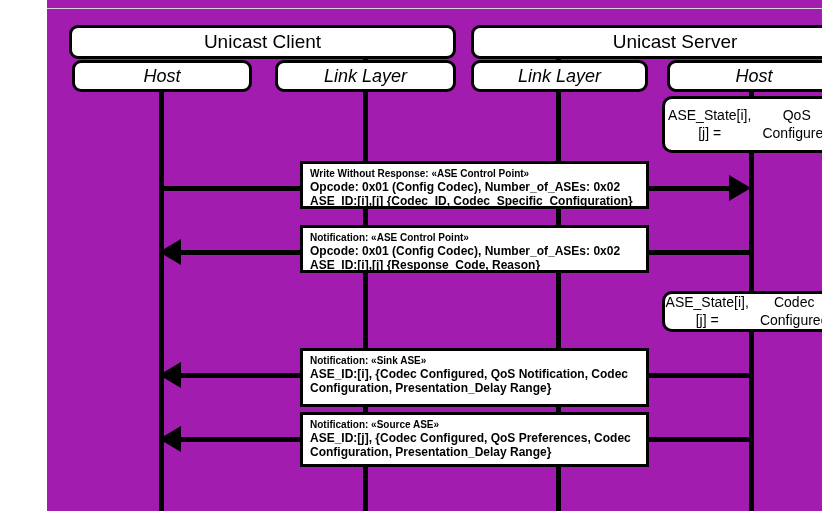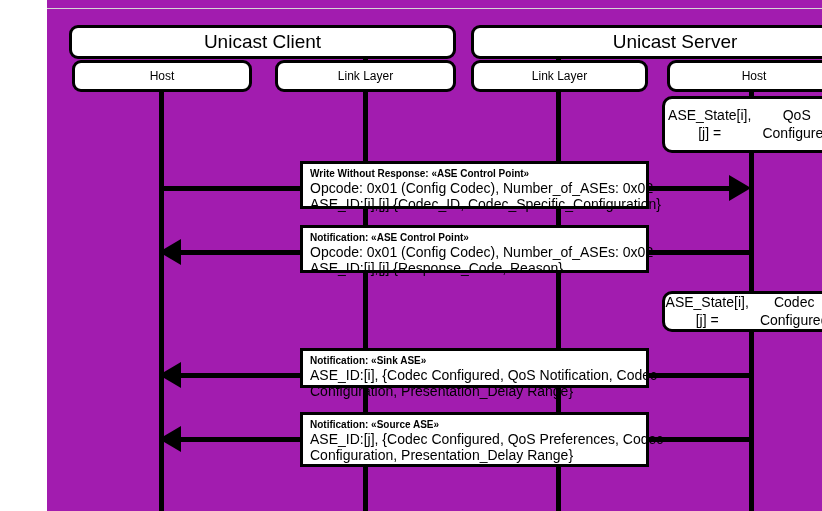--- a/index.html
+++ b/index.html
@@ -36,21 +36,22 @@
     display: flex;
     align-items: center;
     justify-content: center;
     color: #000000;
     z-index: 6;
   }
   .actor-box.top {
     font-size: 19px;
   }
   .actor-box.sub {
-    font-size: 12px;
+    font-size: 18px;
+    font-style: italic;
   }
   
   .lifeline {
     position: absolute;
     width: 5px;
     background: #000000;
     z-index: 1;
   }
   
   .state-box {
@@ -78,24 +79,25 @@
     z-index: 5;
   }
   .msg-title {
     font-size: 10px;
     font-weight: bold;
     color: #000000;
     line-height: 1.18;
     white-space: nowrap;
   }
   .msg-line {
-    font-size: 14px;
+    font-size: 12px;
     color: #000000;
     line-height: 1.18;
     white-space: nowrap;
+    font-weight: bold;
   }
   
   .arrow-shaft {
     position: absolute;
     height: 5px;
     background: #000000;
     z-index: 4;
   }
   .arrow-head {
     position: absolute;
@@ -167,21 +169,21 @@
   <div class="arrow-shaft" style="left:132px; top:250px; width:573px;"></div>
   <div class="arrow-head left" style="left:112px; top:239px;"></div>
   <div class="msg-box" style="left:253px; top:225px; width:349px; height:48px;">
     <div class="msg-title">Notification: «ASE Control Point»</div>
     <div class="msg-line">Opcode: 0x01 (Config Codec), Number_of_ASEs: 0x02</div>
     <div class="msg-line">ASE_ID:[i],[j] {Response_Code, Reason}</div>
   </div>
 
   <div class="arrow-shaft" style="left:132px; top:373px; width:573px;"></div>
   <div class="arrow-head left" style="left:112px; top:362px;"></div>
-  <div class="msg-box" style="left:253px; top:348px; width:349px; height:40px;">
+  <div class="msg-box" style="left:253px; top:348px; width:349px; height:59px;">
     <div class="msg-title">Notification: «Sink ASE»</div>
     <div class="msg-line">ASE_ID:[i], {Codec Configured, QoS Notification, Codec</div>
     <div class="msg-line">Configuration, Presentation_Delay Range}</div>
   </div>
 
   <div class="arrow-shaft" style="left:132px; top:437px; width:573px;"></div>
   <div class="arrow-head left" style="left:112px; top:426px;"></div>
   <div class="msg-box" style="left:253px; top:412px; width:349px; height:55px;">
     <div class="msg-title">Notification: «Source ASE»</div>
     <div class="msg-line">ASE_ID:[j], {Codec Configured, QoS Preferences, Codec</div>

